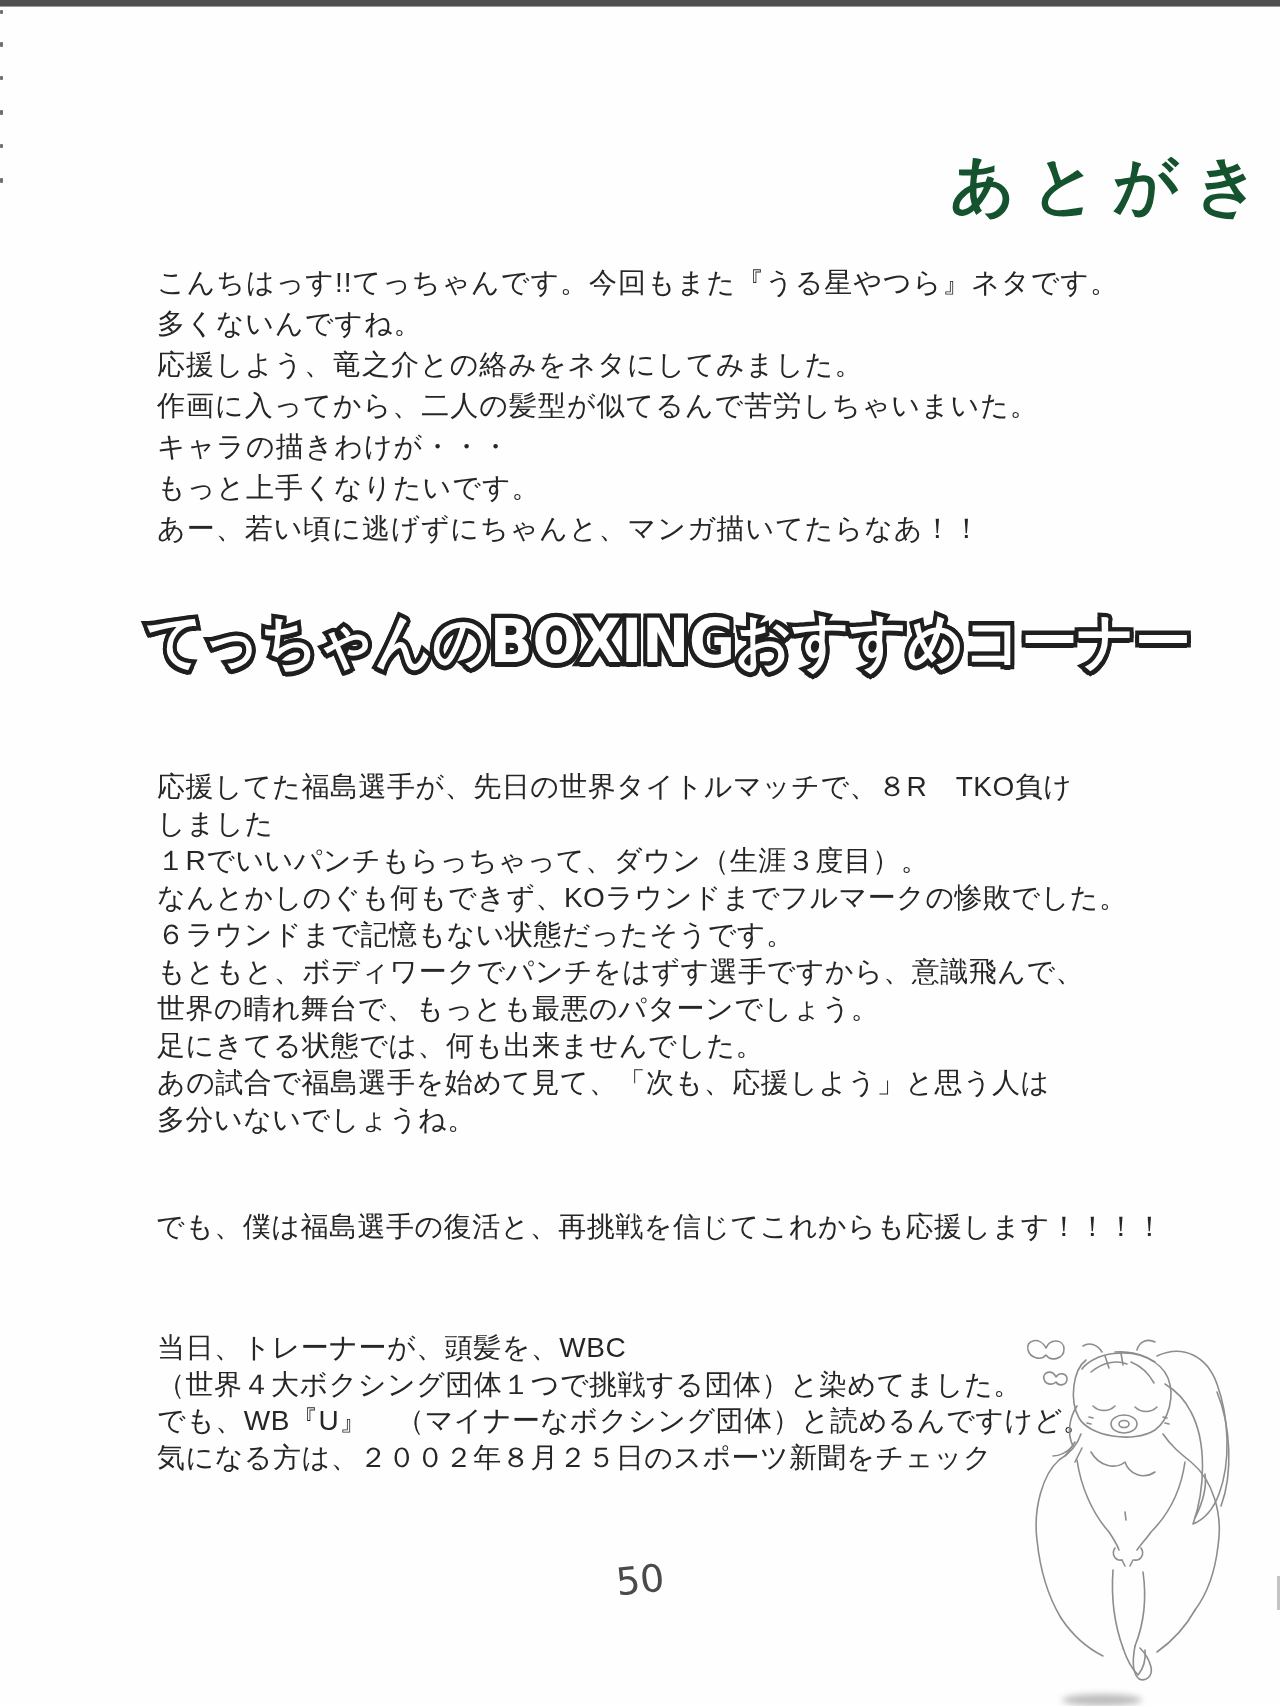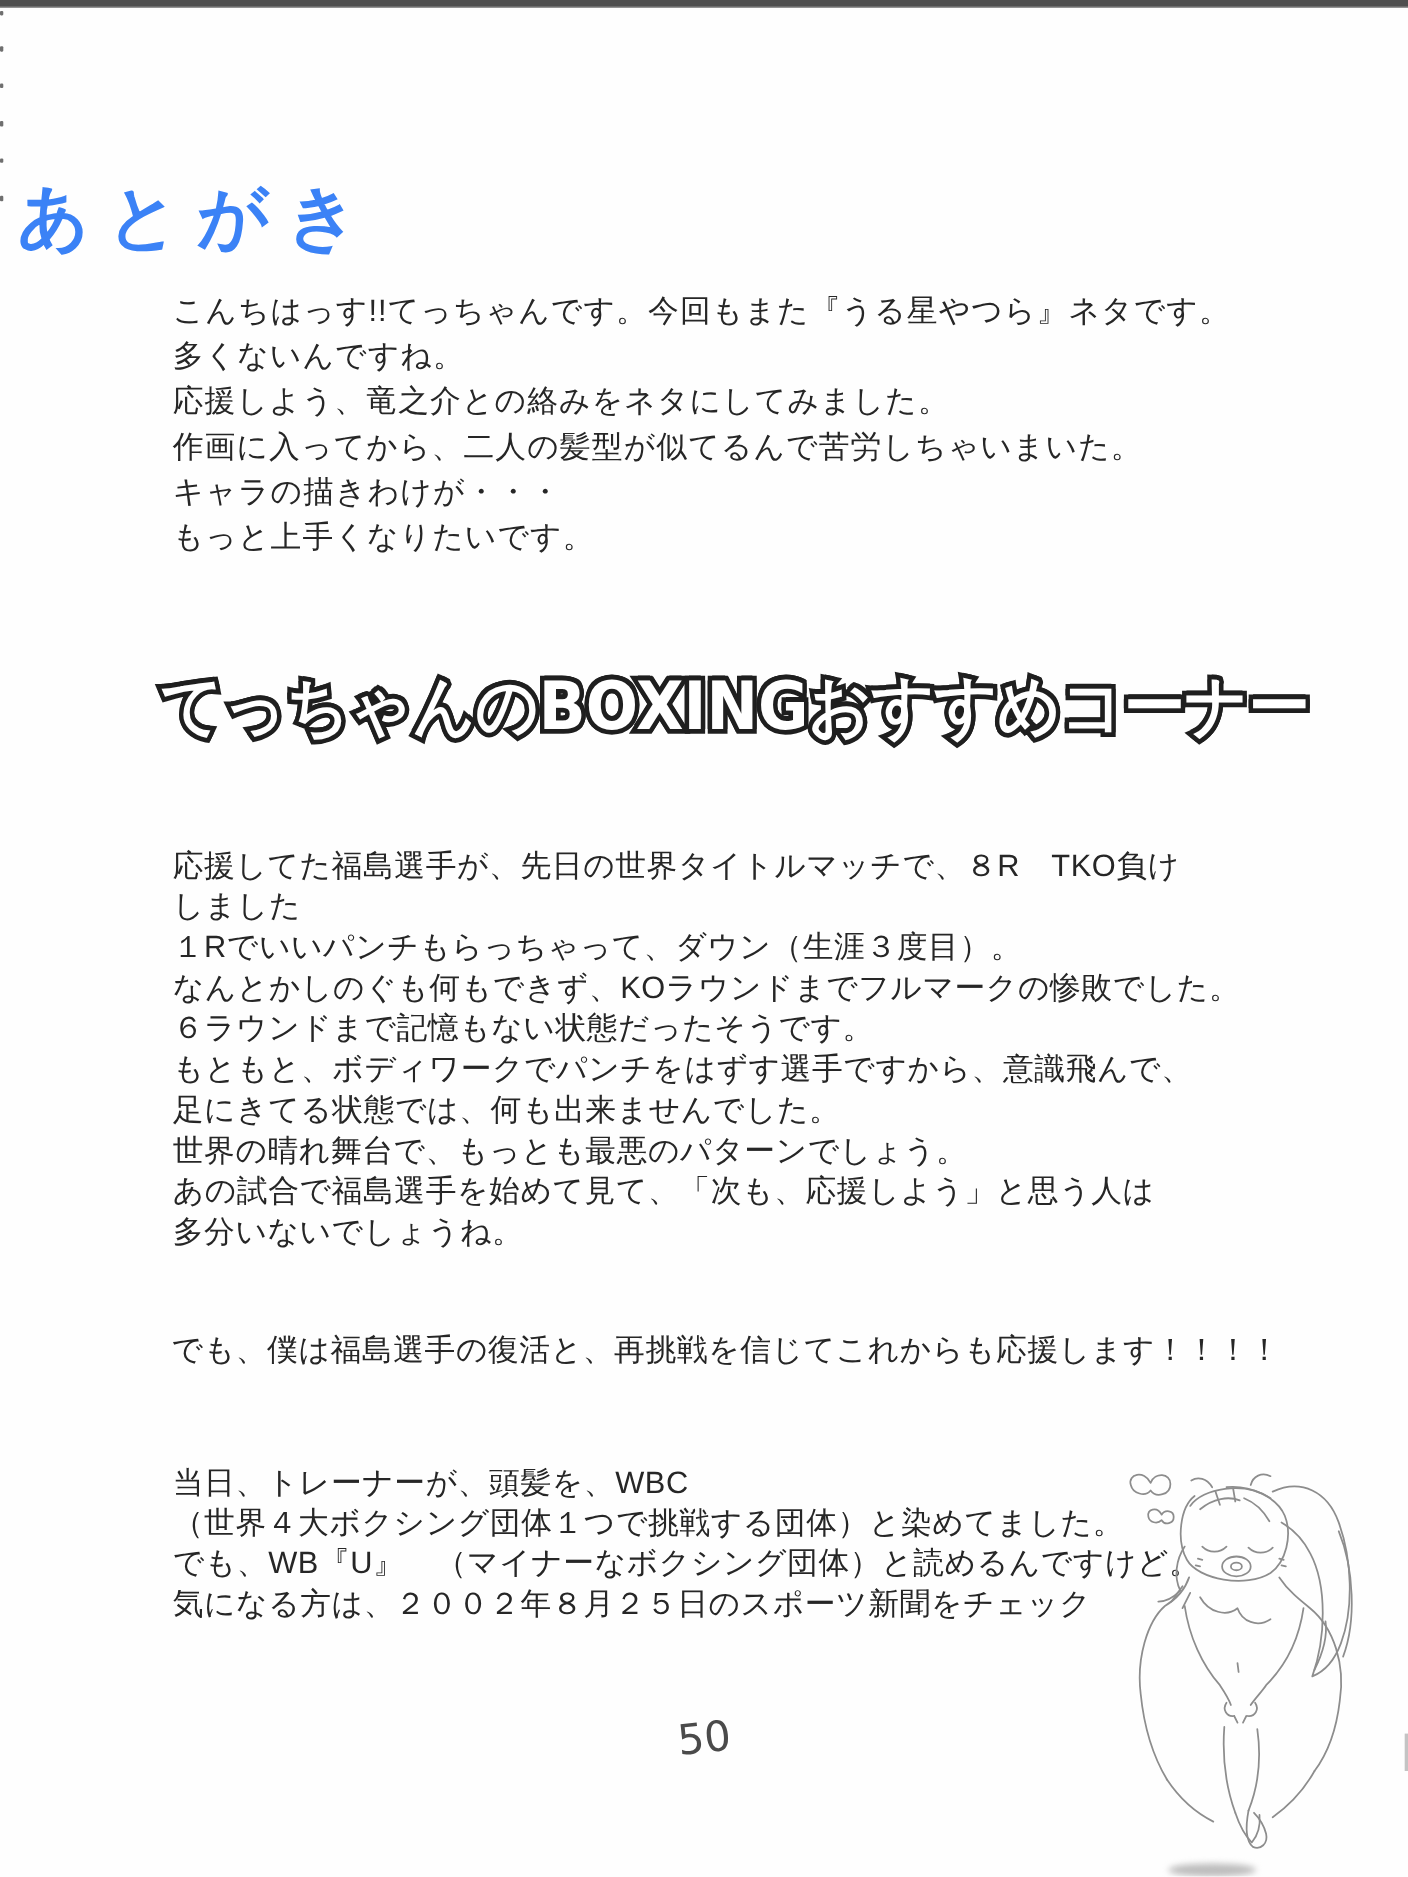--- a/index.html
+++ b/index.html
@@ -11,24 +11,24 @@
   }
   .scan-edge-top{
     position:absolute;left:0;top:0;width:1280px;height:6px;
     background:#4f4f4f;border-bottom:1px solid #9b9b9b;
   }
   .speck{position:absolute;left:0;background:#6f6f6f;width:3px;border-radius:1px;}
   .edge-mark-right{position:absolute;right:0;width:3px;height:34px;top:1576px;background:#c4c4c4;}
   .bottom-smudge{position:absolute;left:1062px;top:1694px;width:80px;height:12px;
     background:#bdbdbd;border-radius:50%;filter:blur(3px);}
   .page-title{
-    position:absolute;left:0;right:0;top:138px;margin:16px;
-    text-align:left;
+    position:absolute;left:0;right:0;top:138px;margin:4px;
+    text-align:right;
     font-size:64px;font-weight:bold;letter-spacing:16px;
-    color:#3b82f6;
+    color:#14532d;
     font-family:"DejaVu Sans", sans-serif;
   }
   .para{position:absolute;left:145px;margin:12px;}
   .para .line{white-space:pre;}
   .afterword{top:250px;font-size:28px;line-height:41px;letter-spacing:1px;}
   .bubble-heading{
     position:absolute;left:146px;top:602px;margin:0;
     font-size:56px;font-weight:bold;white-space:nowrap;
     color:#ffffff;
     -webkit-text-stroke:8px #1f1f1f;
@@ -74,33 +74,34 @@
 
   <h1 class="page-title">あとがき</h1>
 
   <div class="para afterword">
     <div class="line">こんちはっす!!てっちゃんです。今回もまた『うる星やつら』ネタです。</div>
     <div class="line">多くないんですね。</div>
     <div class="line">応援しよう、竜之介との絡みをネタにしてみました。</div>
     <div class="line">作画に入ってから、二人の髪型が似てるんで苦労しちゃいまいた。</div>
     <div class="line">キャラの描きわけが・・・</div>
     <div class="line">もっと上手くなりたいです。</div>
+    <div class="line">あー、若い頃に逃げずにちゃんと、マンガ描いてたらなあ！！</div>
   </div>
 
   <h2 class="bubble-heading">てっちゃんのBOXINGおすすめコーナー</h2>
 
   <div class="para boxing-report">
     <div class="line">応援してた福島選手が、先日の世界タイトルマッチで、８R　TKO負け</div>
     <div class="line">しました</div>
     <div class="line">１Rでいいパンチもらっちゃって、ダウン（生涯３度目）。</div>
     <div class="line">なんとかしのぐも何もできず、KOラウンドまでフルマークの惨敗でした。</div>
     <div class="line">６ラウンドまで記憶もない状態だったそうです。</div>
     <div class="line">もともと、ボディワークでパンチをはずす選手ですから、意識飛んで、</div>
+    <div class="line">世界の晴れ舞台で、もっとも最悪のパターンでしょう。</div>
     <div class="line">足にきてる状態では、何も出来ませんでした。</div>
-    <div class="line">世界の晴れ舞台で、もっとも最悪のパターンでしょう。</div>
     <div class="line">あの試合で福島選手を始めて見て、「次も、応援しよう」と思う人は</div>
     <div class="line">多分いないでしょうね。</div>
   </div>
 
   <p class="support-line">でも、僕は福島選手の復活と、再挑戦を信じてこれからも応援します！！！！</p>
 
   <div class="para trainer">
     <div class="line">当日、トレーナーが、頭髪を、WBC</div>
     <div class="line">（世界４大ボクシング団体１つで挑戦する団体）と染めてました。</div>
     <div class="line">でも、WB『U』　（マイナーなボクシング団体）と読めるんですけど。</div>

